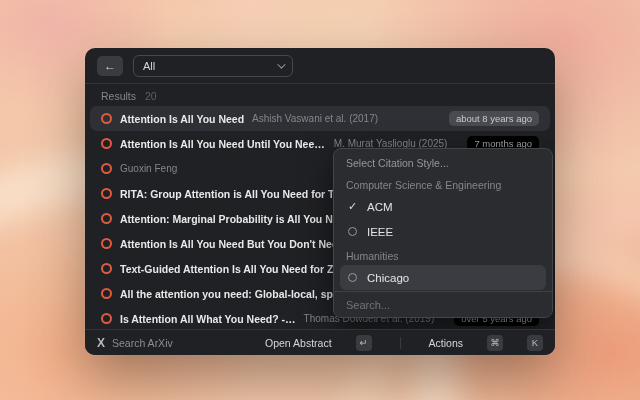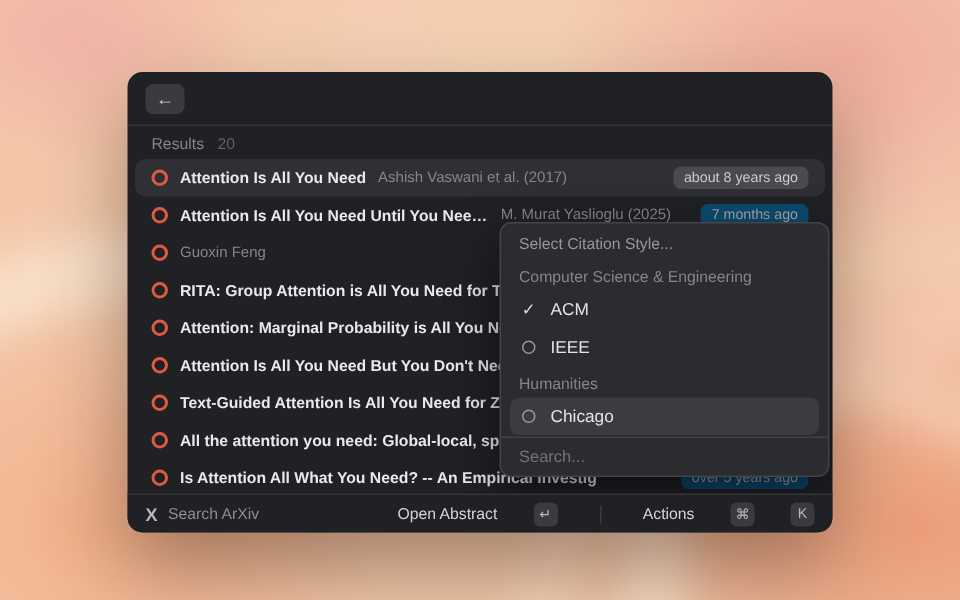--- a/index.html
+++ b/index.html
@@ -47,21 +47,21 @@
   
   .list { position:absolute; top:58px; left:0; right:0; bottom:26px; overflow:hidden; padding:0 5px;text-align:right; }
   .row { height:25px; display:flex; align-items:center; gap:8px; padding:0 11px;
     border-radius:7px; cursor:pointer; }
   .row.selected { background:#2f3035; }
   .ring { width:11px; height:11px; border:2.5px solid #df5b40; border-radius:50%; flex:none; }
   .title { font-size:10.5px; font-weight:600; color:#e9e9ea; white-space:nowrap;
     overflow:hidden; text-overflow:ellipsis; flex-shrink:1; }
   .author { font-size:10px; color:#85858a; white-space:nowrap; flex:none; }
   .spacer { flex:1; min-width:4px; }
-  .pill { font-size:9.5px; color:#a4a4a9; background:#0c4a6e; padding:2px 7px;
+  .pill { font-size:9.5px; color:#a4a4a9; background:#000000; padding:2px 7px;
     border-radius:5px; white-space:nowrap; flex:none; }
   .row.selected .pill { background:#4a4b51; color:#c9c9cd; }
 
   
   .panel { position:absolute; left:248px; top:100px; width:220px; height:170px;
     background:#2b2c30; border:1px solid #454549; border-radius:8px; overflow:hidden;
     box-shadow:0 12px 32px rgba(0,0,0,.55); z-index:5; }
   .panel-title { padding:8px 12px 4px; font-size:10.5px; color:#97979b; }
   .sec-header { padding:6px 12px 3px; font-size:10.5px; color:#85858a; }
   .p-item { height:25px; margin:0 6px; padding:0 7px; display:flex; align-items:center;
@@ -96,20 +96,24 @@
   <div class="swirl-2"></div>
   <div class="swirl-3"></div>
 </div>
 
 <div class="window">
 
   <div class="win-header">
     <div class="back-btn">
       <span>←</span>
     </div>
+    <div class="filter">
+      <span>All</span>
+      <span class="chev"></span>
+    </div>
   </div>
 
   <div class="results-label">
     <span>Results</span><span class="results-count">20</span>
   </div>
 
   <div class="list">
 
     <div class="row selected">
       <span class="ring"></span>
@@ -160,20 +164,21 @@
 
     <div class="row">
       <span class="ring"></span>
       <span class="title">All the attention you need: Global-local, spatial-chann</span>
       <span class="spacer"></span>
     </div>
 
     <div class="row">
       <span class="ring"></span>
       <span class="title">Is Attention All What You Need? -- An Empirical Investig</span>
+      <span class="author">Thomas Dowdell et al. (2019)</span>
       <span class="spacer"></span>
       <span class="pill">over 5 years ago</span>
     </div>
 
   </div>
 
   <div class="panel">
     <div class="panel-title">Select Citation Style...</div>
 
     <div class="sec-header">Computer Science &amp; Engineering</div>

